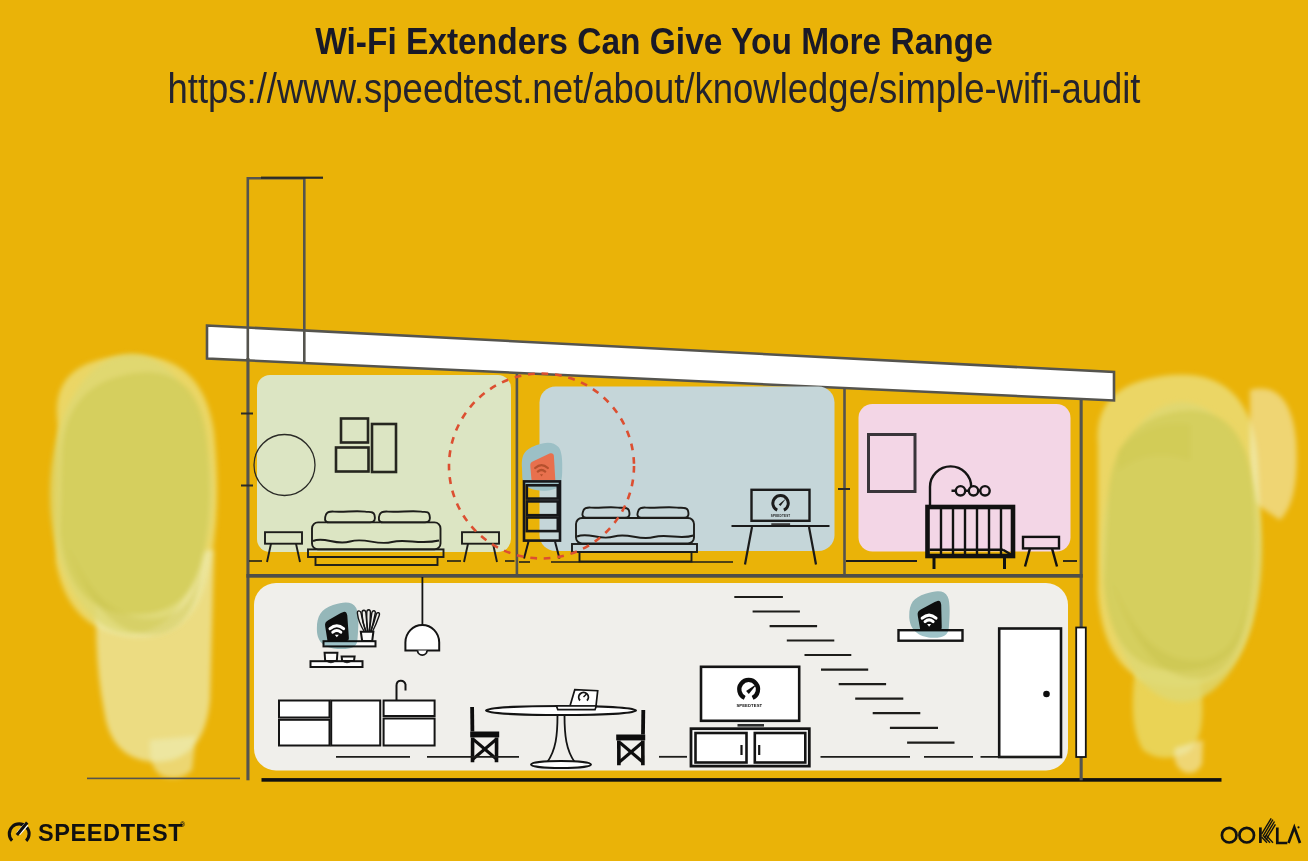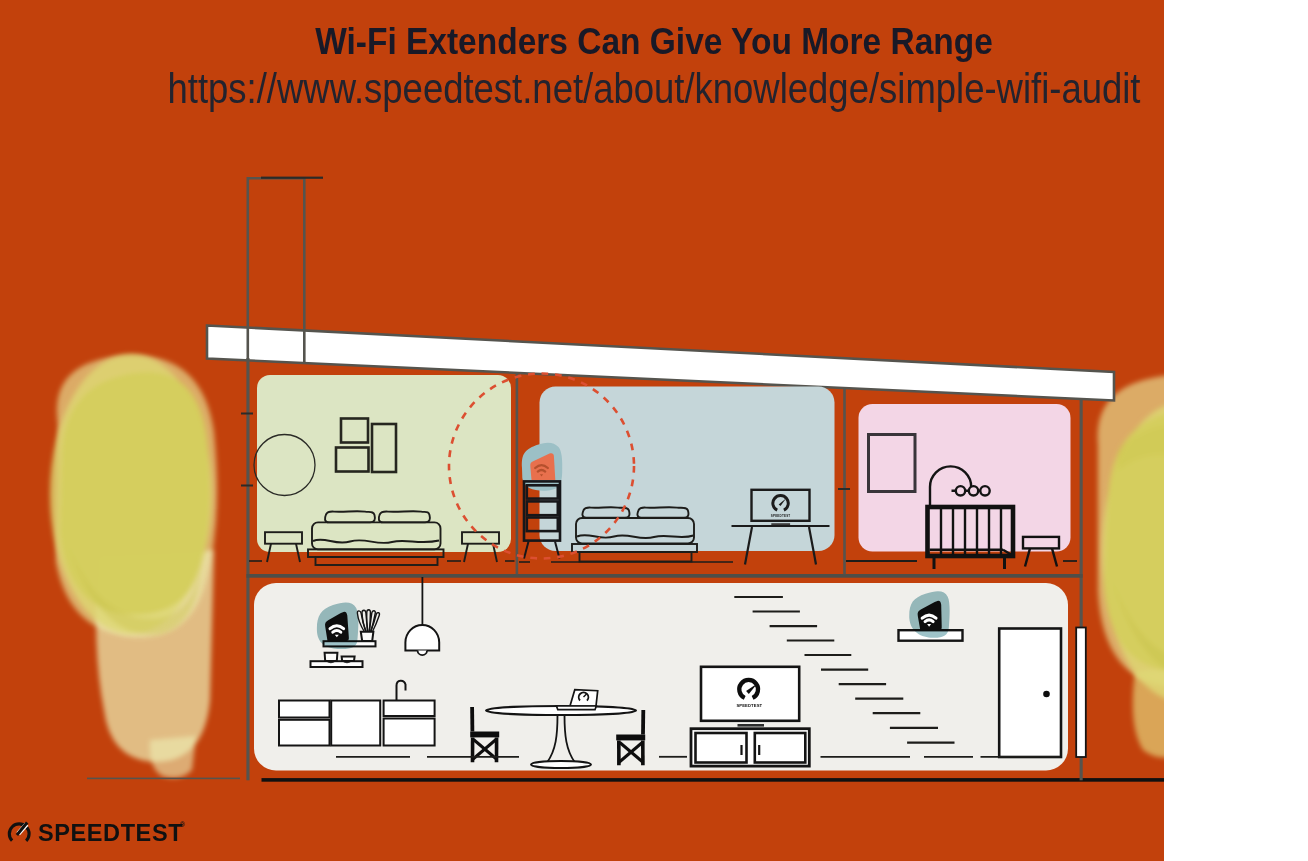--- a/index.html
+++ b/index.html
@@ -1,16 +1,16 @@
 <!DOCTYPE html>
 <html><head>
 <meta charset="utf-8">
 <style>
   html,body{margin:0;padding:0;background:#ffffff;}
-  #page{position:relative;width:1164px;height:861px;background:#c2410c;overflow:hidden;font-family:"Liberation Sans",sans-serif;}
+  #page{position:relative;width:1308px;height:861px;background:#eab308;overflow:hidden;font-family:"Liberation Sans",sans-serif;}
   #title{position:absolute;left:0;top:21px;width:1308px;text-align:center;font-size:37px;font-weight:700;color:#191927;transform:scaleX(0.905);transform-origin:654px 0;}
   #subtitle{position:absolute;left:0;top:65px;width:1308px;text-align:center;font-size:42.5px;font-weight:400;color:#23232e;transform:scaleX(0.858);transform-origin:654px 0;}
 </style>
 </head>
 <body>
 <div id="page">
 
 <div id="title">Wi-Fi Extenders Can Give You More Range</div>
 
 <div id="subtitle">https://www.speedtest.net/about/knowledge/simple-wifi-audit</div>

